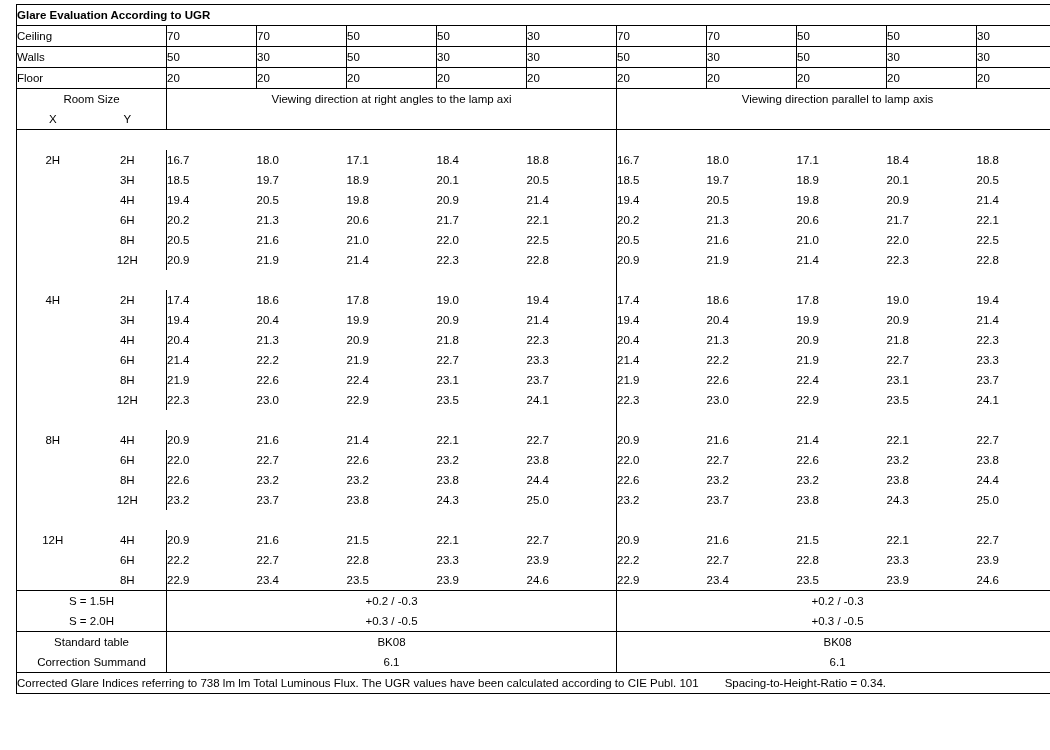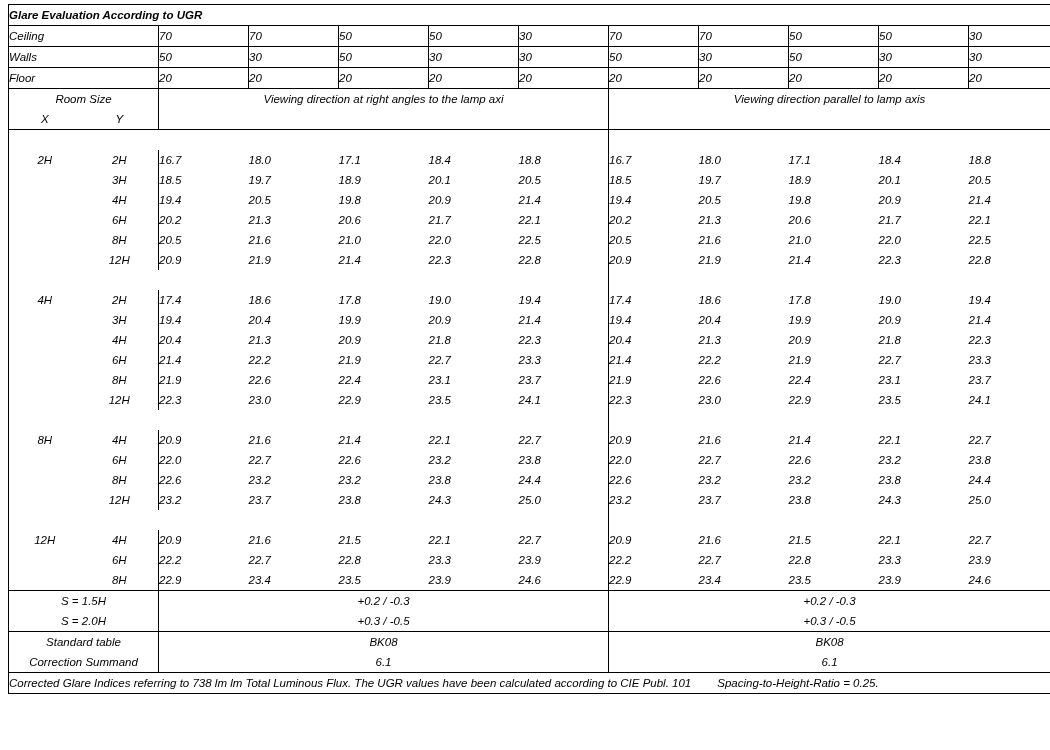--- a/index.html
+++ b/index.html
@@ -10,22 +10,21 @@
   body {
     font-family: "Liberation Sans", sans-serif;
     font-size: 11.5px;
     color: #000000;
   }
   #sheet {
     position: relative;
     width: 1050px;
     height: 750px;
     box-sizing: border-box;
-    padding: 4px 4px 0 8px;
-    font-style: italic;
+    padding: 4px 4px 0 16px;
   }
   table.ugr {
     width: 1042px;
     border-collapse: collapse;
     table-layout: fixed;
   }
   table.ugr td {
     padding: 0;
     font-size: 11.5px;
     line-height: 20px;
@@ -465,17 +464,17 @@
       <td class="ctr bl br" colspan="5">BK08</td>
     </tr>
 
     <tr>
       <td class="ctr bl bb" colspan="2">Correction Summand</td>
       <td class="ctr bl bb" colspan="5">6.1</td>
       <td class="ctr bl bb br" colspan="5">6.1</td>
     </tr>
 
     <tr>
-      <td class="footnote bl br frame-bottom" colspan="12"><span>Corrected Glare Indices referring to 738 lm lm Total Luminous Flux. The UGR values have been calculated according to CIE Publ. 101</span><span class="gap"></span><span>Spacing-to-Height-Ratio = 0.25.</span></td>
+      <td class="footnote bl br frame-bottom" colspan="12"><span>Corrected Glare Indices referring to 738 lm lm Total Luminous Flux. The UGR values have been calculated according to CIE Publ. 101</span><span class="gap"></span><span>Spacing-to-Height-Ratio = 0.34.</span></td>
     </tr>
   </tbody>
     </table>
 </div>
 
 </body></html>

